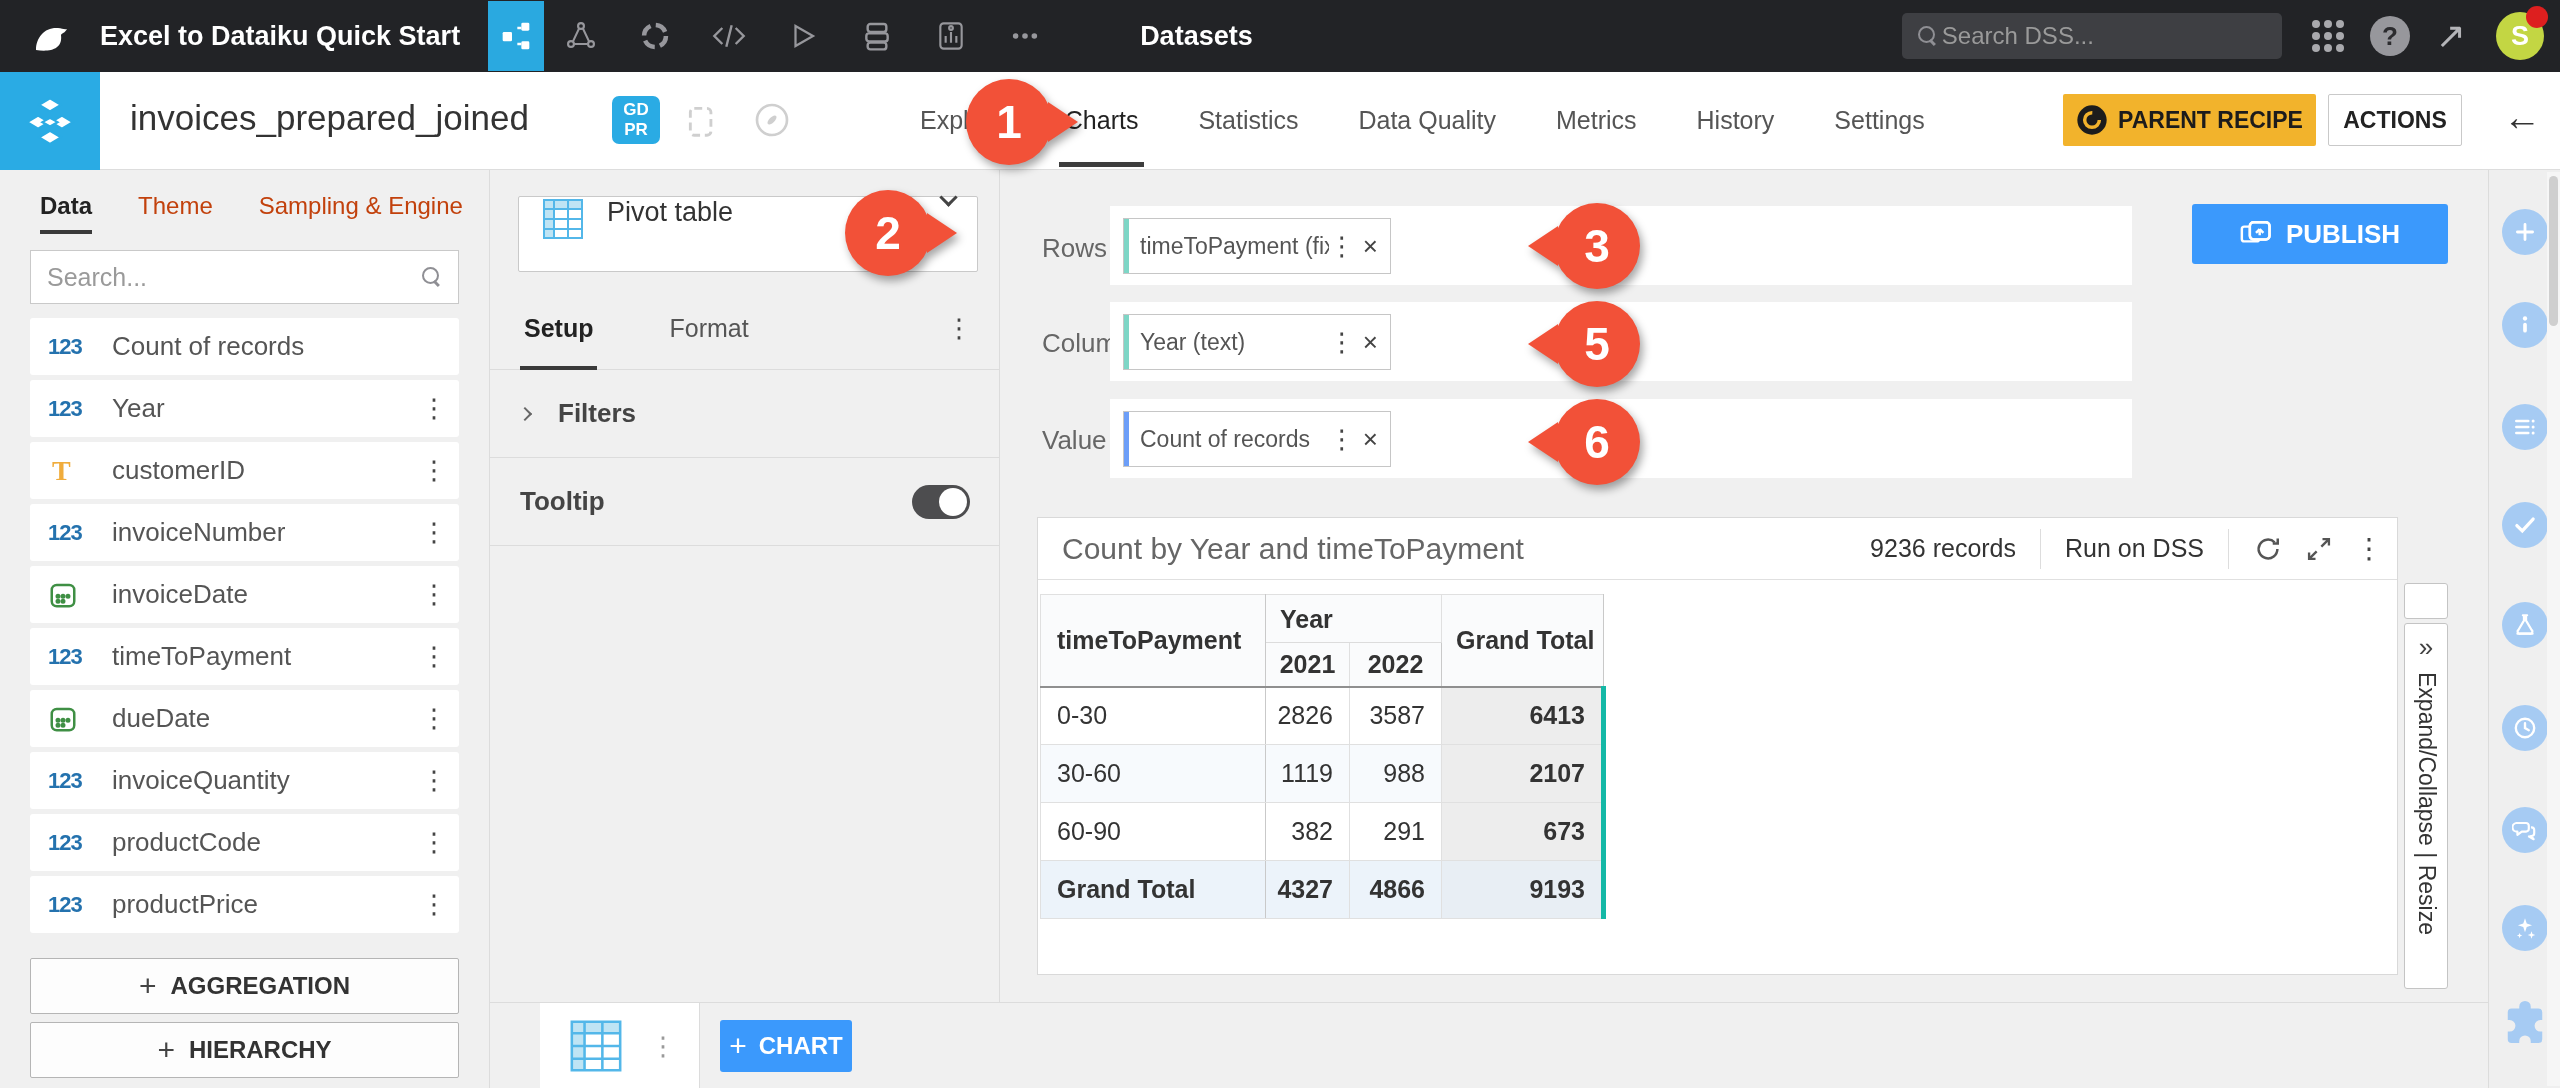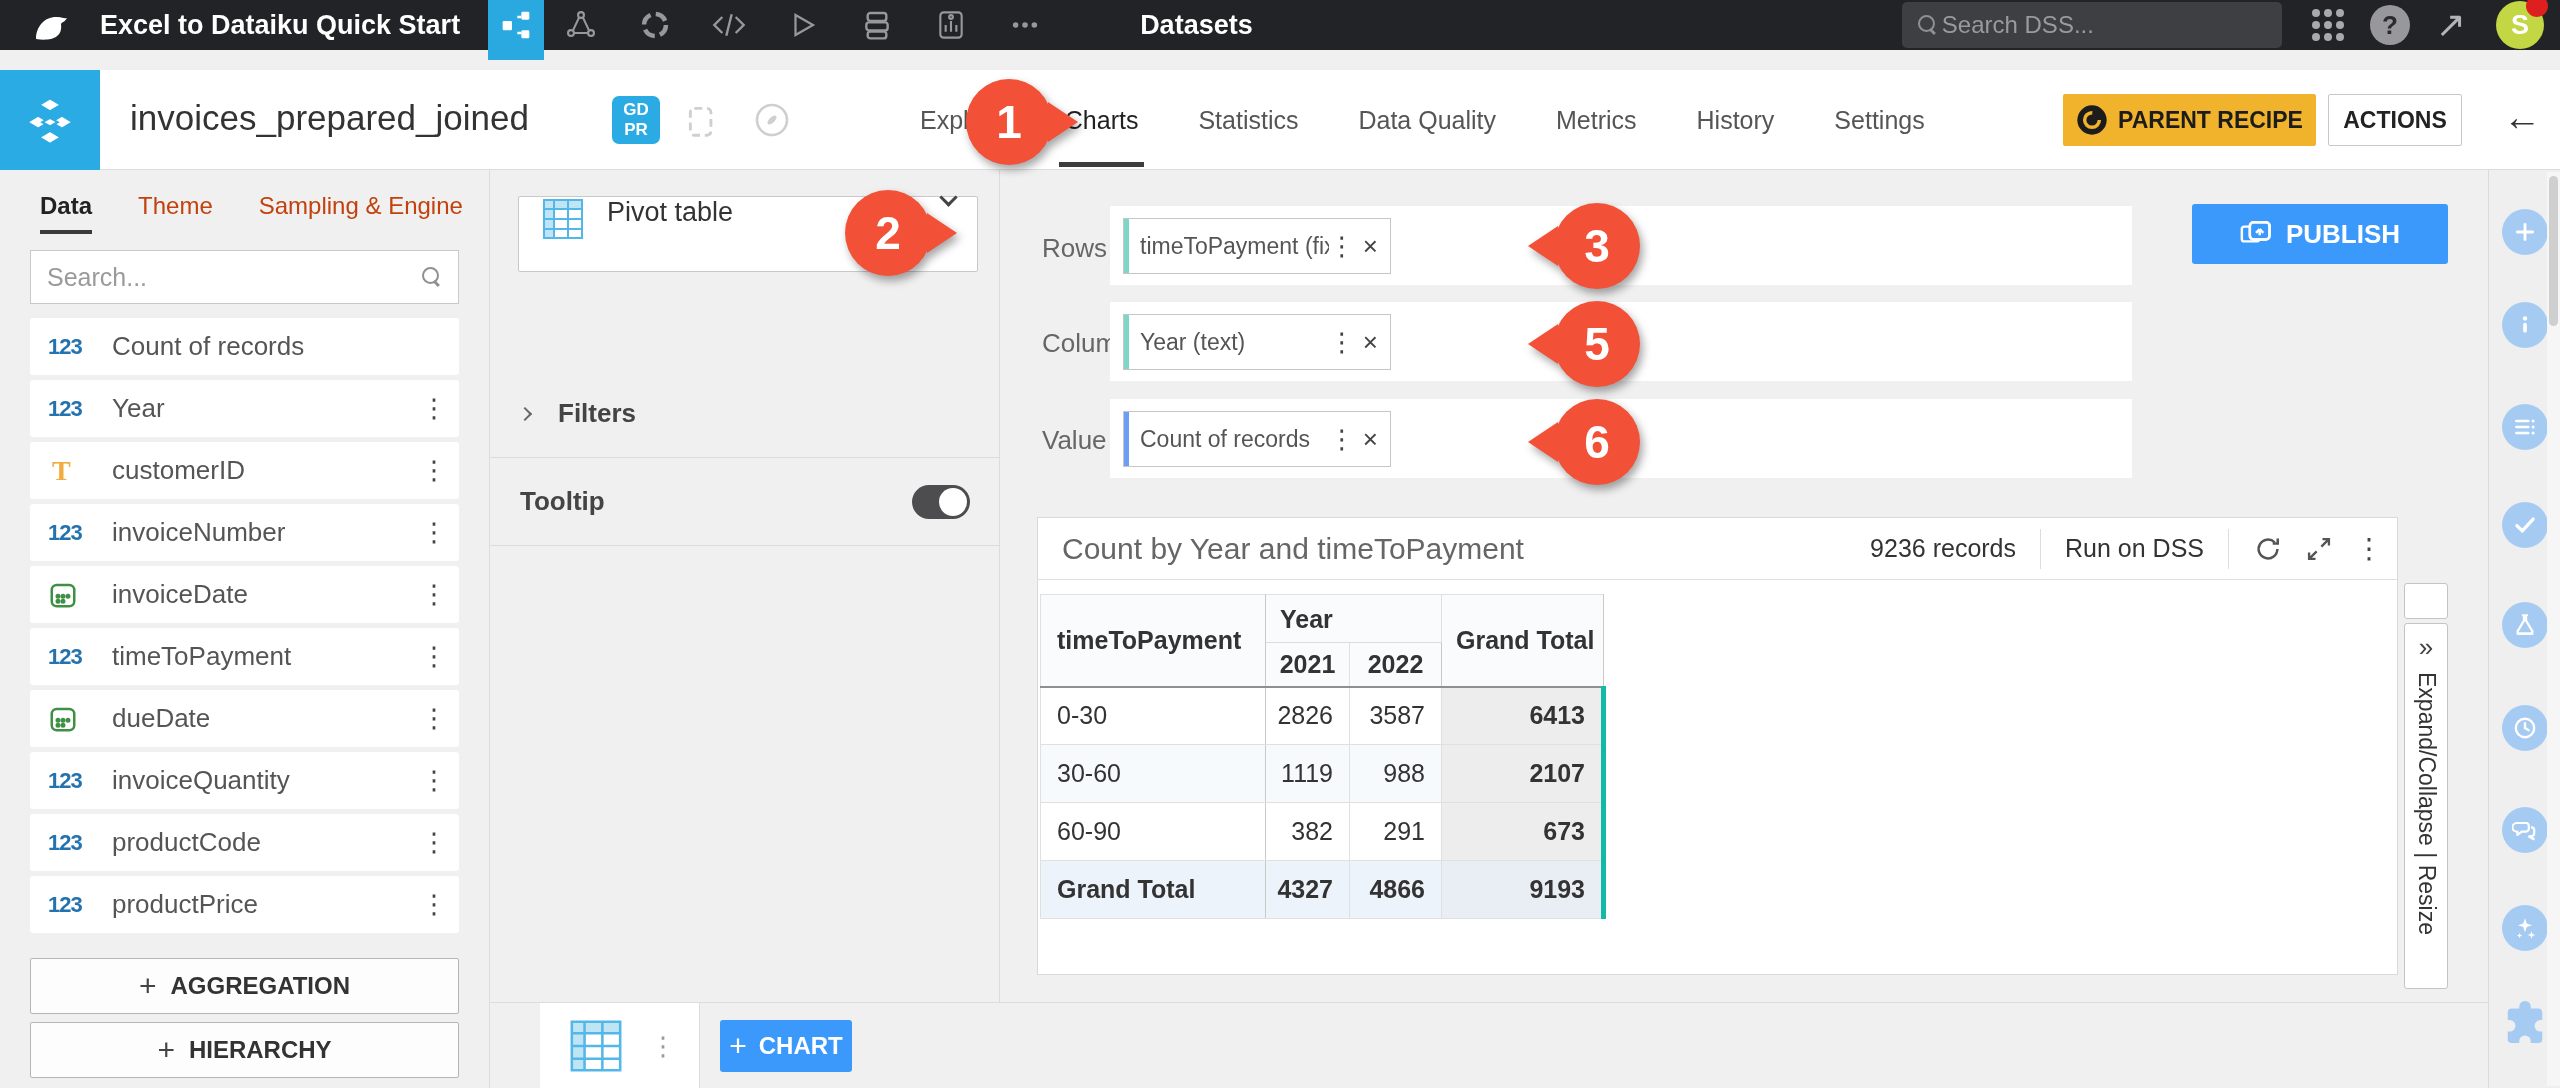--- a/index.html
+++ b/index.html
@@ -1,20 +1,20 @@
 <!DOCTYPE html>
 <html><head>
 <meta charset="utf-8">
 <style>
   * { margin:0; padding:0; box-sizing:border-box; }
   html,body { width:2560px; height:1088px; font-family:"Liberation Sans", sans-serif; }
   .page { position:relative; width:2560px; height:1088px; background:#f0f0f0; overflow:hidden; }
 
   
-  .topnav { position:absolute; left:0; top:0; width:2560px; height:50px; background:#222326; display:flex; align-items:center; z-index:5; }
+  .topnav { position:absolute; left:0; top:0; width:2560px; height:72px; background:#222326; display:flex; align-items:center; z-index:5; }
   .logo { width:100px; height:70px; display:flex; align-items:center; justify-content:center; }
   .proj-title { color:#fff; font-size:27px; font-weight:bold; margin-right:28px; white-space:nowrap; }
   .navtile { width:56px; height:70px; display:flex; align-items:center; justify-content:center; }
   .navtile.active { background:#2AA9E0; }
   .navicon { width:74px; height:70px; display:flex; align-items:center; justify-content:center; color:#97979c; font-size:24px; }
   .nav-page-title { color:#fff; font-size:27px; font-weight:bold; margin-left:78px; }
   .nav-right { margin-left:auto; display:flex; align-items:center; height:70px; }
   .node-tile { height:70px; background:#47484c; color:#fff; font-size:24px; font-weight:bold; display:flex; align-items:center; padding:0 26px; }
   .nav-search { width:380px; height:46px; background:#3e3f43; border-radius:5px; margin-left:20px; display:flex; align-items:center; padding:0 16px; }
   .nav-search input { background:transparent; border:none; outline:none; color:#b9b9bd; font-size:24px; width:300px; margin-left:4px; font-family:"Liberation Sans",sans-serif; }
@@ -382,20 +382,25 @@
             <rect x="3" y="3" width="38" height="38" fill="#fff"></rect>
             <rect x="3" y="3" width="10" height="38" fill="#BFE4F4"></rect>
             <rect x="3" y="3" width="38" height="9" fill="#BFE4F4"></rect>
             <g stroke="#53B7E9" stroke-width="2" fill="none">
               <path d="M3 3h38v38H3z"></path>
               <path d="M3 12h38M3 22h38M3 32h38M13 3v38M27 3v38"></path>
             </g>
           </svg>
         <span class="lbl">Pivot table</span>
         <span class="chev down"></span>
+      </div>
+      <div class="cfg-tabs">
+        <span class="cfg-tab active">Setup</span>
+        <span class="cfg-tab">Format</span>
+        <span class="kebab"></span>
       </div>
       <div class="cfg-row row-filters">
         <span class="chev right"></span>
         <span class="t">Filters</span>
       </div>
       <div class="cfg-row row-tooltip">
         <span class="t">Tooltip</span>
         <span class="toggle">
             <span class="knob"></span>
           </span>

